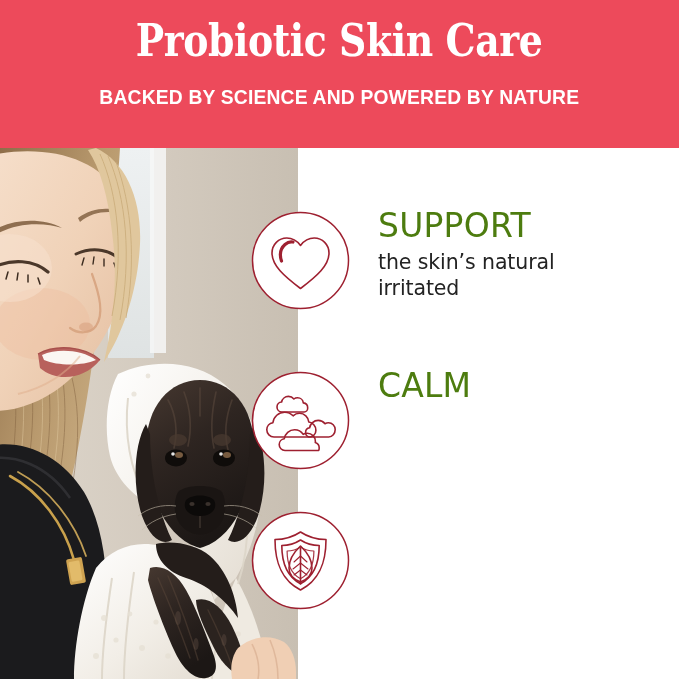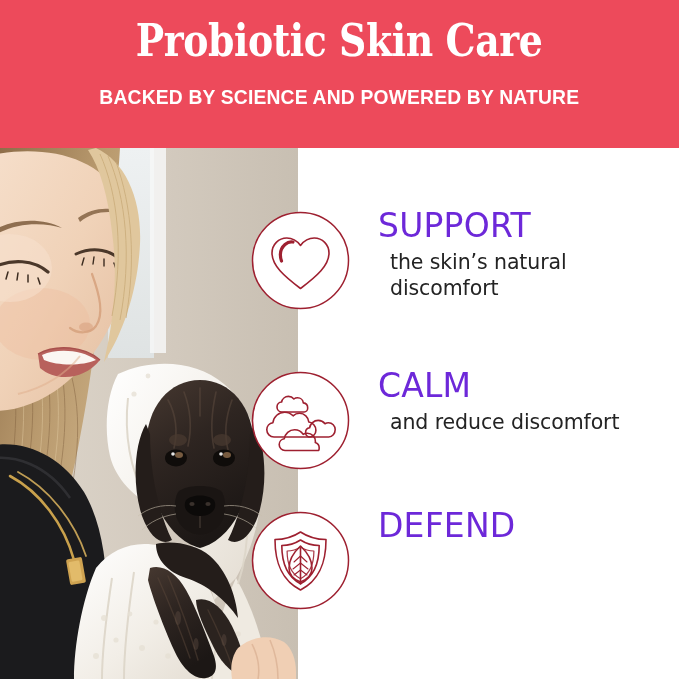--- a/index.html
+++ b/index.html
@@ -75,34 +75,34 @@
   .badge svg { display:block; width:101px; height:101px; }
 
   .ftext {
     position:absolute; left:80px; top:0; width:300px;
   }
   .fhead {
     font-family:"DejaVu Sans", sans-serif;
     font-weight:400;
     font-size:33px;
     line-height:36px;
-    color:#6d28d9;
+    color:#4d7c0f;
     letter-spacing:0.2px;
     white-space:nowrap;
   }
   .fbody {
     margin-top:5px;
     font-family:"DejaVu Sans", sans-serif;
     font-weight:400;
     font-size:20.5px;
     line-height:26px;
     color:#232323;
     letter-spacing:-0.1px;
   }
-  .fbody .ln { display:block; white-space:nowrap;margin-left:12px; }
+  .fbody .ln { display:block; white-space:nowrap; }
 </style>
 </head>
 <body>
 
 <div class="card">
 
   <div class="banner">
     <div class="banner-title">Probiotic Skin Care</div>
     <div class="banner-sub">BACKED BY SCIENCE AND POWERED BY NATURE</div>
   </div>
@@ -329,21 +329,21 @@
           <path d="M50.5,78.5 C34,66 22,55.5 22,43 C22,34.5 28.6,28 36.8,28
                    C42.2,28 47,30.8 50.5,35.4 C54,30.8 58.8,28 64.2,28
                    C72.4,28 79,34.5 79,43 C79,55.5 67,66 50.5,78.5 Z" fill="none" stroke="#9e2030" stroke-width="1.6" stroke-linejoin="round"></path>
           <path d="M31.5,51 C29.5,45 30.5,38.5 35,34.5 C37.5,32.3 40.5,31.4 43,32" fill="none" stroke="#9e2030" stroke-width="3.2" stroke-linecap="round"></path>
         </svg>
       </div>
       <div class="ftext">
         <div class="fhead">SUPPORT</div>
         <div class="fbody">
           <span class="ln">the skin’s natural</span>
-          <span class="ln">discomfort</span>
+          <span class="ln">irritated</span>
         </div>
       </div>
     </div>
 
     <div class="feature f2">
       <div class="badge">
         <svg viewBox="0 0 101 101" xmlns="http://www.w3.org/2000/svg">
           <circle cx="50.5" cy="50.5" r="48" fill="#ffffff" stroke="#9e2030" stroke-width="1.5"></circle>
           <g fill="none" stroke="#9e2030" stroke-width="1.6" stroke-linejoin="round" stroke-linecap="round">
 
@@ -366,21 +366,20 @@
                      C35,63.6 39.3,59.7 44.6,59.7 C48.2,59.7 51.4,61.6 53.2,64.4
                      C54.4,63.7 55.8,63.3 57.3,63.3 C61.8,63.3 65.4,66.9 65.4,71.4
                      C65.4,71.8 65.4,72.2 65.3,72.6 C67.6,73.4 69.2,75.6 69.2,78.1
                      C69.2,79 69,79.8 68.7,80.5 Z"></path>
           </g>
         </svg>
       </div>
       <div class="ftext">
         <div class="fhead">CALM</div>
         <div class="fbody">
-          <span class="ln">and reduce discomfort</span>
         </div>
       </div>
     </div>
 
     <div class="feature f3">
       <div class="badge">
         <svg viewBox="0 0 101 101" xmlns="http://www.w3.org/2000/svg">
           <circle cx="50.5" cy="50.5" r="48" fill="#ffffff" stroke="#9e2030" stroke-width="1.5"></circle>
           <g fill="none" stroke="#9e2030" stroke-width="1.6" stroke-linejoin="round" stroke-linecap="round">
 
@@ -403,18 +402,17 @@
                 <path d="M50.5,46 L57,52"></path>
               <path d="M50.5,53 L43,59"></path>
                 <path d="M50.5,53 L58,59"></path>
               <path d="M50.5,60 L44,65"></path>
                 <path d="M50.5,60 L57,65"></path>
             </g>
           </g>
         </svg>
       </div>
       <div class="ftext">
-        <div class="fhead">DEFEND</div>
       </div>
     </div>
 
   </div>
 </div>
 
 </body></html>

